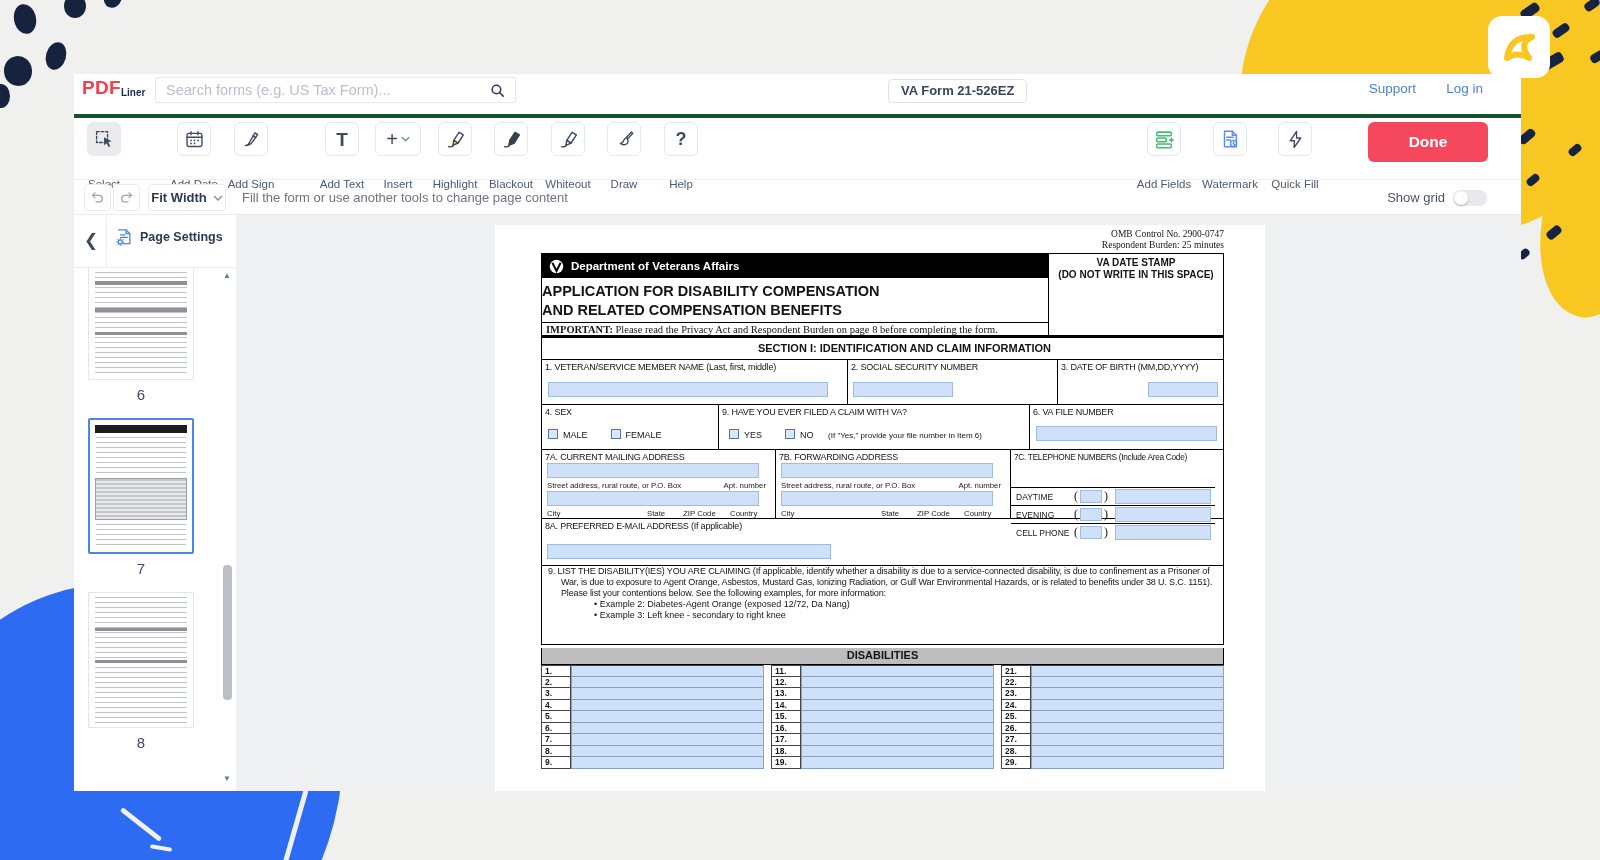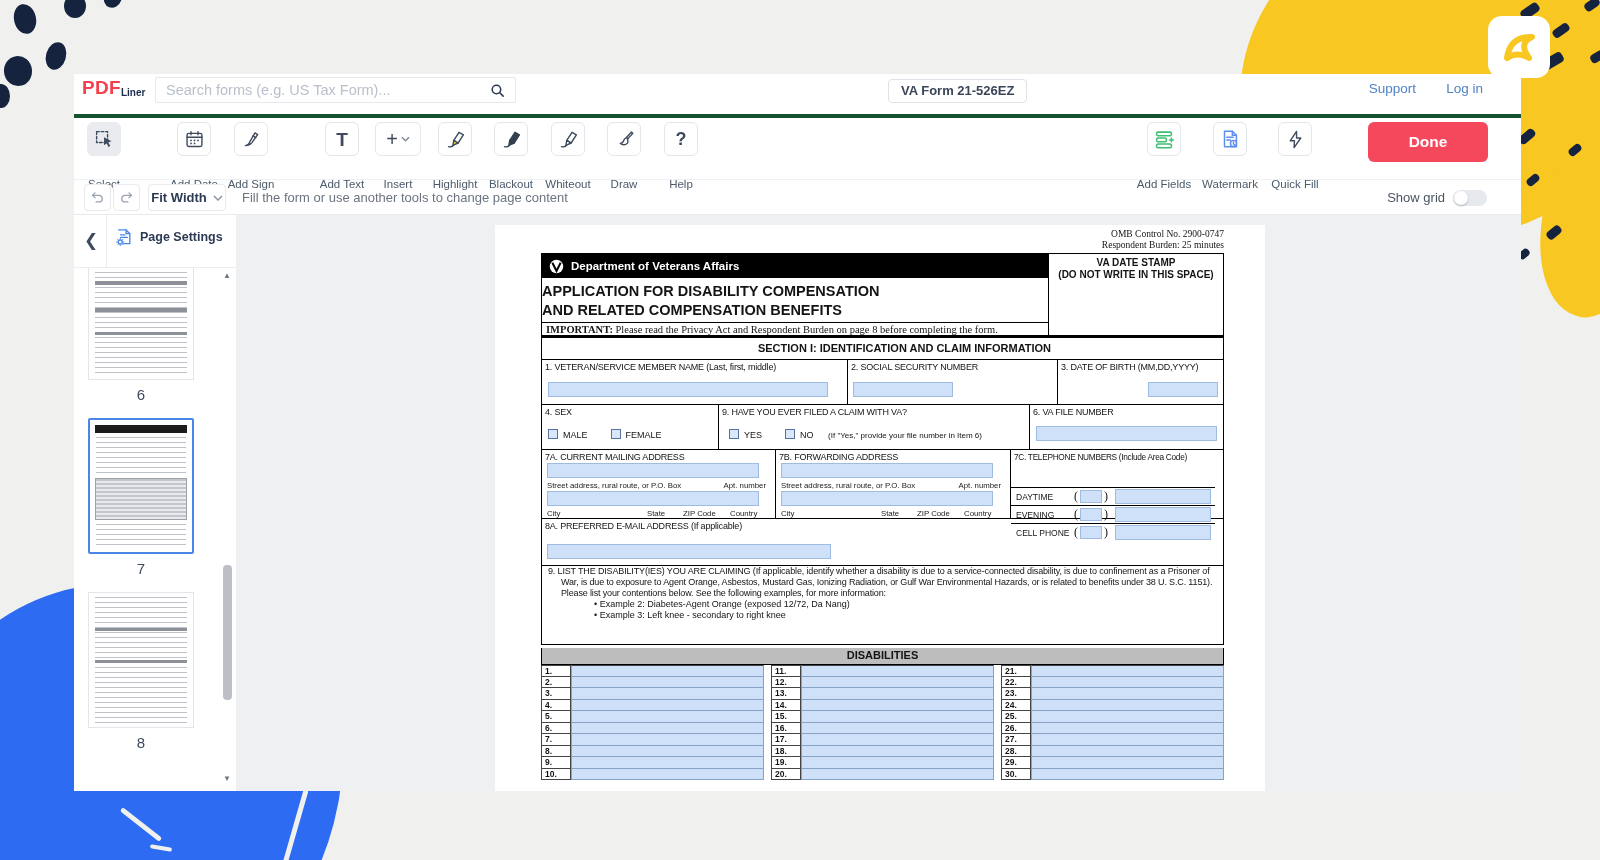--- a/index.html
+++ b/index.html
@@ -647,29 +647,19 @@
               <div class="dis-row">
                 <div class="dnum">9.</div>
                 <div class="dfld"></div>
                 <div></div>
                 <div class="dnum">19.</div>
                 <div class="dfld"></div>
                 <div></div>
                 <div class="dnum">29.</div>
                 <div class="dfld"></div>
               </div>
-              <div class="dis-row">
-                <div class="dnum">10.</div>
-                <div class="dfld"></div>
-                <div></div>
-                <div class="dnum">20.</div>
-                <div class="dfld"></div>
-                <div></div>
-                <div class="dnum">30.</div>
-                <div class="dfld"></div>
-              </div>
             </div>
 
         </div>
       </div>
     </div>
   </div>
 </div>
 
 </body></html>

